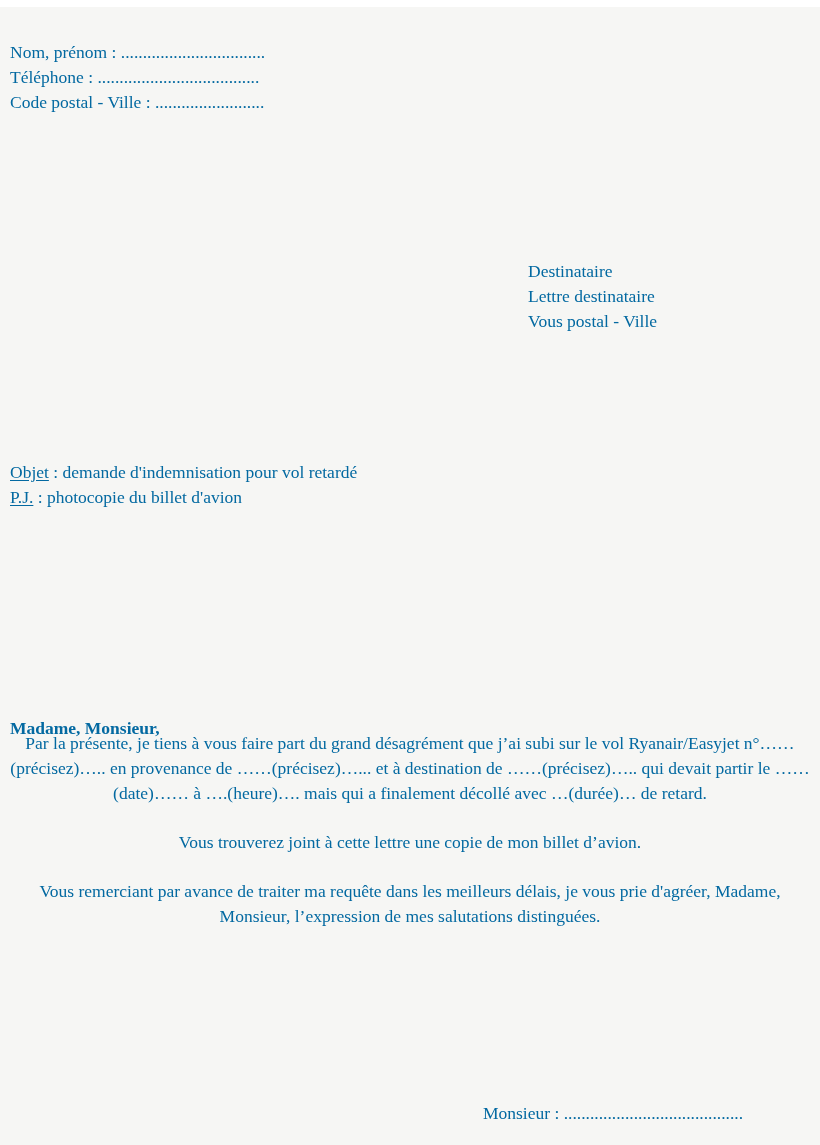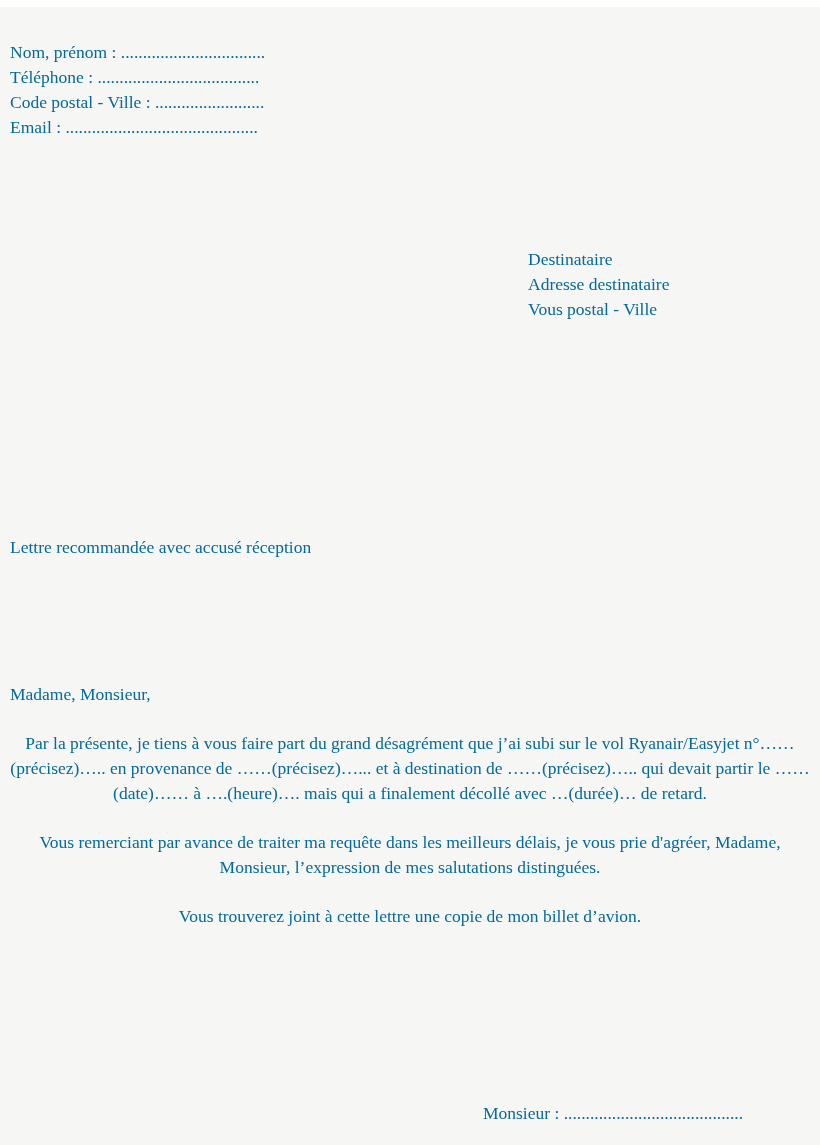--- a/index.html
+++ b/index.html
@@ -26,21 +26,21 @@
   }
   .sender-block {
     left: 10px;
     top: 33px;
   }
   .sender-line {
     white-space: pre;
   }
   .recipient-block {
     left: 528px;
-    top: 240px;
+    top: 252px;
   }
   .recipient-line {
     white-space: pre;
   }
   .place-date-line {
     left: 528px;
     top: 355px;
     white-space: pre;
   }
   .subject-block {
@@ -54,22 +54,23 @@
     text-decoration: underline;
     text-underline-offset: 2px;
   }
   .registered-line {
     left: 10px;
     top: 528px;
     white-space: pre;
   }
   .salutation-line {
     left: 10px;
-    top: 675px;
+    top: 709px;
     white-space: pre;
+    font-weight: bold;
   }
   .body-block {
     left: 10px;
     top: 724px;
     width: 800px;
   }
   .body-paragraph {
     margin: 0 0 24px 0;
     text-align: center;
     line-height: 25px;
@@ -85,36 +86,38 @@
 </style>
 </head>
 <body>
 
 <div class="page">
 
   <div class="block sender-block">
     <div class="sender-line">Nom, prénom : .................................</div>
     <div class="sender-line">Téléphone : .....................................</div>
     <div class="sender-line">Code postal - Ville : .........................</div>
-    <div class="sender-line">Email : ............................................</div>
   </div>
 
   <div class="block recipient-block">
     <div class="recipient-line">Destinataire</div>
-    <div class="recipient-line">Adresse destinataire</div>
+    <div class="recipient-line">Lettre destinataire</div>
     <div class="recipient-line">Vous postal - Ville</div>
   </div>
 
 
+  <div class="block subject-block">
+    <div class="subject-line"><span class="subject-label">Objet</span><span> : demande d'indemnisation pour vol retardé</span></div>
+    <div class="subject-line"><span class="subject-label">P.J.</span><span> : photocopie du billet d'avion</span></div>
+  </div>
 
-  <div class="block registered-line">Lettre recommandée avec accusé réception</div>
 
   <div class="block salutation-line">Madame, Monsieur,</div>
 
   <div class="block body-block">
     <p class="body-paragraph">Par la présente, je tiens à vous faire part du grand désagrément que j’ai subi sur le vol Ryanair/Easyjet n°……(précisez)….. en provenance de ……(précisez)…... et à destination de ……(précisez)….. qui devait partir le ……(date)…… à ….(heure)…. mais qui a finalement décollé  avec …(durée)… de retard.</p>
+    <p class="body-paragraph">Vous trouverez joint à cette lettre une copie de mon billet d’avion.</p>
     <p class="body-paragraph">Vous remerciant par avance de traiter ma requête dans les meilleurs délais, je vous prie d'agréer, Madame, Monsieur, l’expression de mes salutations distinguées.</p>
-    <p class="body-paragraph">Vous trouverez joint à cette lettre une copie de mon billet d’avion.</p>
   </div>
 
   <div class="block signature-line">Monsieur : .........................................</div>
 
 </div>
 
 </body></html>

